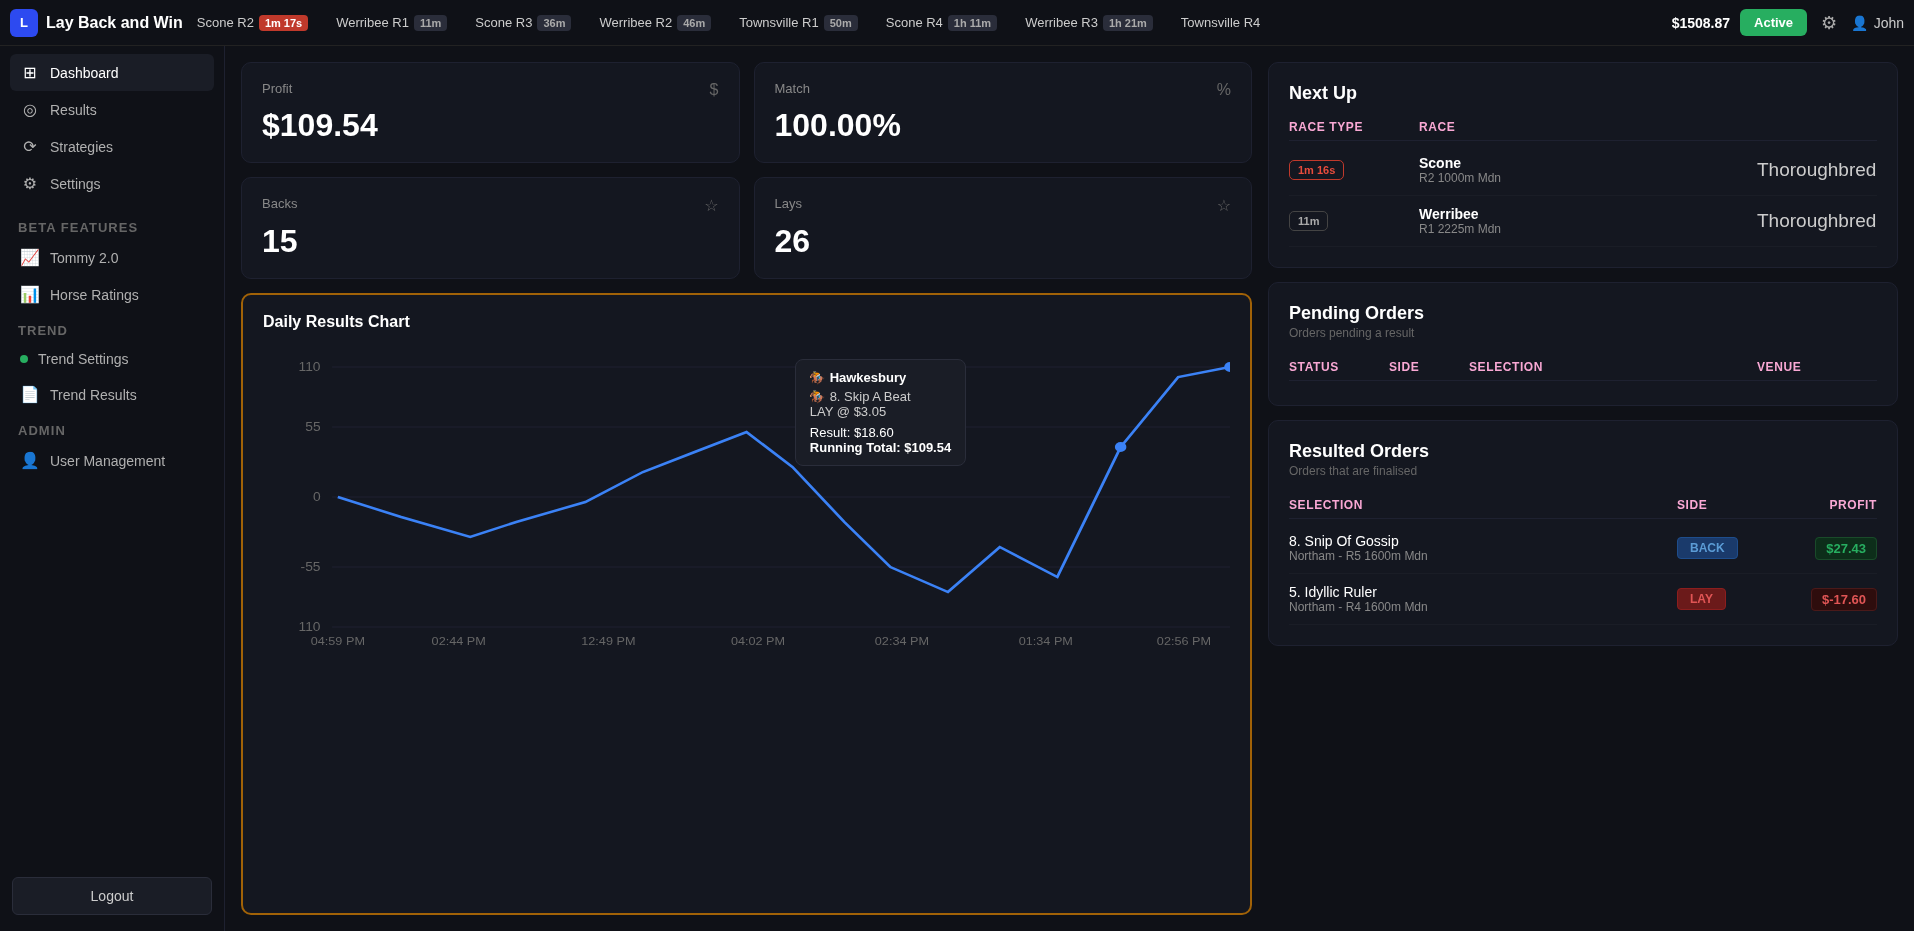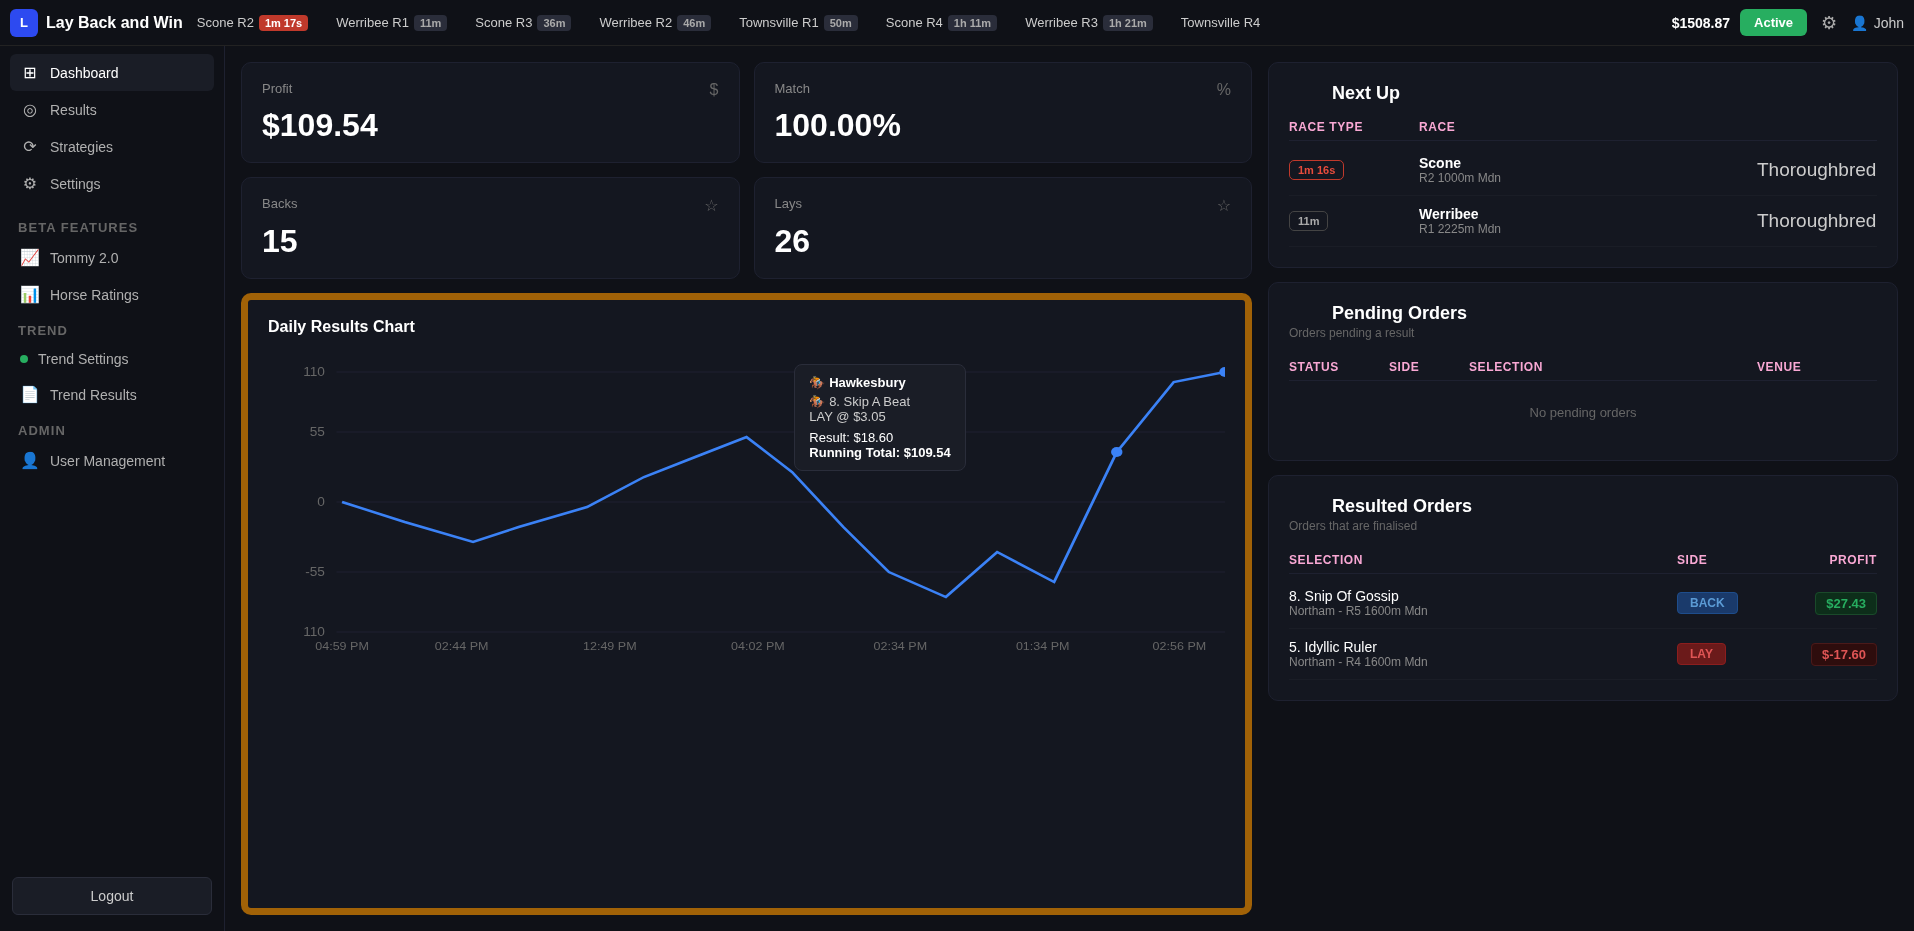--- a/index.html
+++ b/index.html
@@ -41,33 +41,33 @@
     .main-right { width: 630px; display: flex; flex-direction: column; gap: 14px; flex-shrink: 0; }
 
     
     .stat-cards { display: grid; grid-template-columns: 1fr 1fr; gap: 14px; }
     .stat-card { background: #141720; border: 1px solid #1e2130; border-radius: 10px; padding: 18px 20px; }
     .stat-card-header { display: flex; justify-content: space-between; align-items: flex-start; color: #888; font-size: 13px; margin-bottom: 8px; }
     .stat-card-icon { font-size: 16px; color: #666; }
     .stat-card-value { font-size: 32px; font-weight: 700; color: #ffffff; }
 
     
-    .chart-card { background: #141720; border: 7px solid #a16207; border-radius: 10px; padding: 18px 20px; flex: 1; min-height: 360px; position: relative; }
+    .chart-card { background: #141720; border: 2px solid #a16207; border-radius: 10px; padding: 18px 20px; flex: 1; min-height: 360px; position: relative; }
     .chart-title { font-size: 16px; font-weight: 600; color: #ffffff; margin-bottom: 16px; }
     .chart-area { width: 100%; height: 300px; position: relative; }
     .chart-svg { width: 100%; height: 100%; }
     .tooltip-box { position: absolute; background: #1a1d26; border: 1px solid #2a2d3a; border-radius: 8px; padding: 10px 14px; font-size: 13px; pointer-events: none; }
     .tooltip-title { font-weight: 700; color: #ffffff; margin-bottom: 4px; }
     .tooltip-line { color: #cccccc; }
     .tooltip-result { color: #ffffff; margin-top: 6px; }
     .tooltip-total { color: #ffffff; font-weight: 600; }
 
     
     .panel { background: #141720; border: 1px solid #1e2130; border-radius: 10px; padding: 20px; }
-    .panel-title { font-size: 18px; font-weight: 700; color: #ffffff; margin-left: 43px; }
+    .panel-title { font-size: 18px; font-weight: 700; color: #ffffff; }
     .panel-subtitle { font-size: 12px; color: #666; margin-top: 2px; margin-bottom: 14px; }
     .table-header { display: grid; color: #f9a8d4; font-size: 12px; font-weight: 600; text-transform: uppercase; letter-spacing: 0.05em; padding: 6px 0; border-bottom: 1px solid #1e2130; margin-bottom: 4px; }
     .table-header.next-up-header { grid-template-columns: 130px 1fr 120px; }
     .table-header.pending-header { grid-template-columns: 100px 80px 1fr 120px; }
     .table-header.resulted-header { grid-template-columns: 1fr 100px 100px; }
     .table-row { display: grid; align-items: center; padding: 10px 0; border-bottom: 1px solid #1a1d26; }
     .table-row.next-up-row { grid-template-columns: 130px 1fr 120px; }
     .table-row.resulted-row { grid-template-columns: 1fr 100px 100px; }
     .race-time-badge { display: inline-block; padding: 3px 8px; border-radius: 5px; font-size: 11px; font-weight: 700; border: 1px solid #c0392b; color: #e74c3c; }
     .race-time-badge-gray { border-color: #444; color: #aaa; }
@@ -299,21 +299,20 @@
 
       <div class="panel">
         <div class="panel-title">Pending Orders</div>
         <div class="panel-subtitle">Orders pending a result</div>
         <div class="table-header pending-header">
           <span>Status</span>
           <span>Side</span>
           <span>Selection</span>
           <span>Venue</span>
         </div>
-        <div class="no-pending">No pending orders</div>
       </div>
 
       <div class="panel">
         <div class="panel-title">Resulted Orders</div>
         <div class="panel-subtitle">Orders that are finalised</div>
         <div class="table-header resulted-header">
           <span>Selection</span>
           <span>Side</span>
           <span style="text-align:right;">Profit</span>
         </div>

